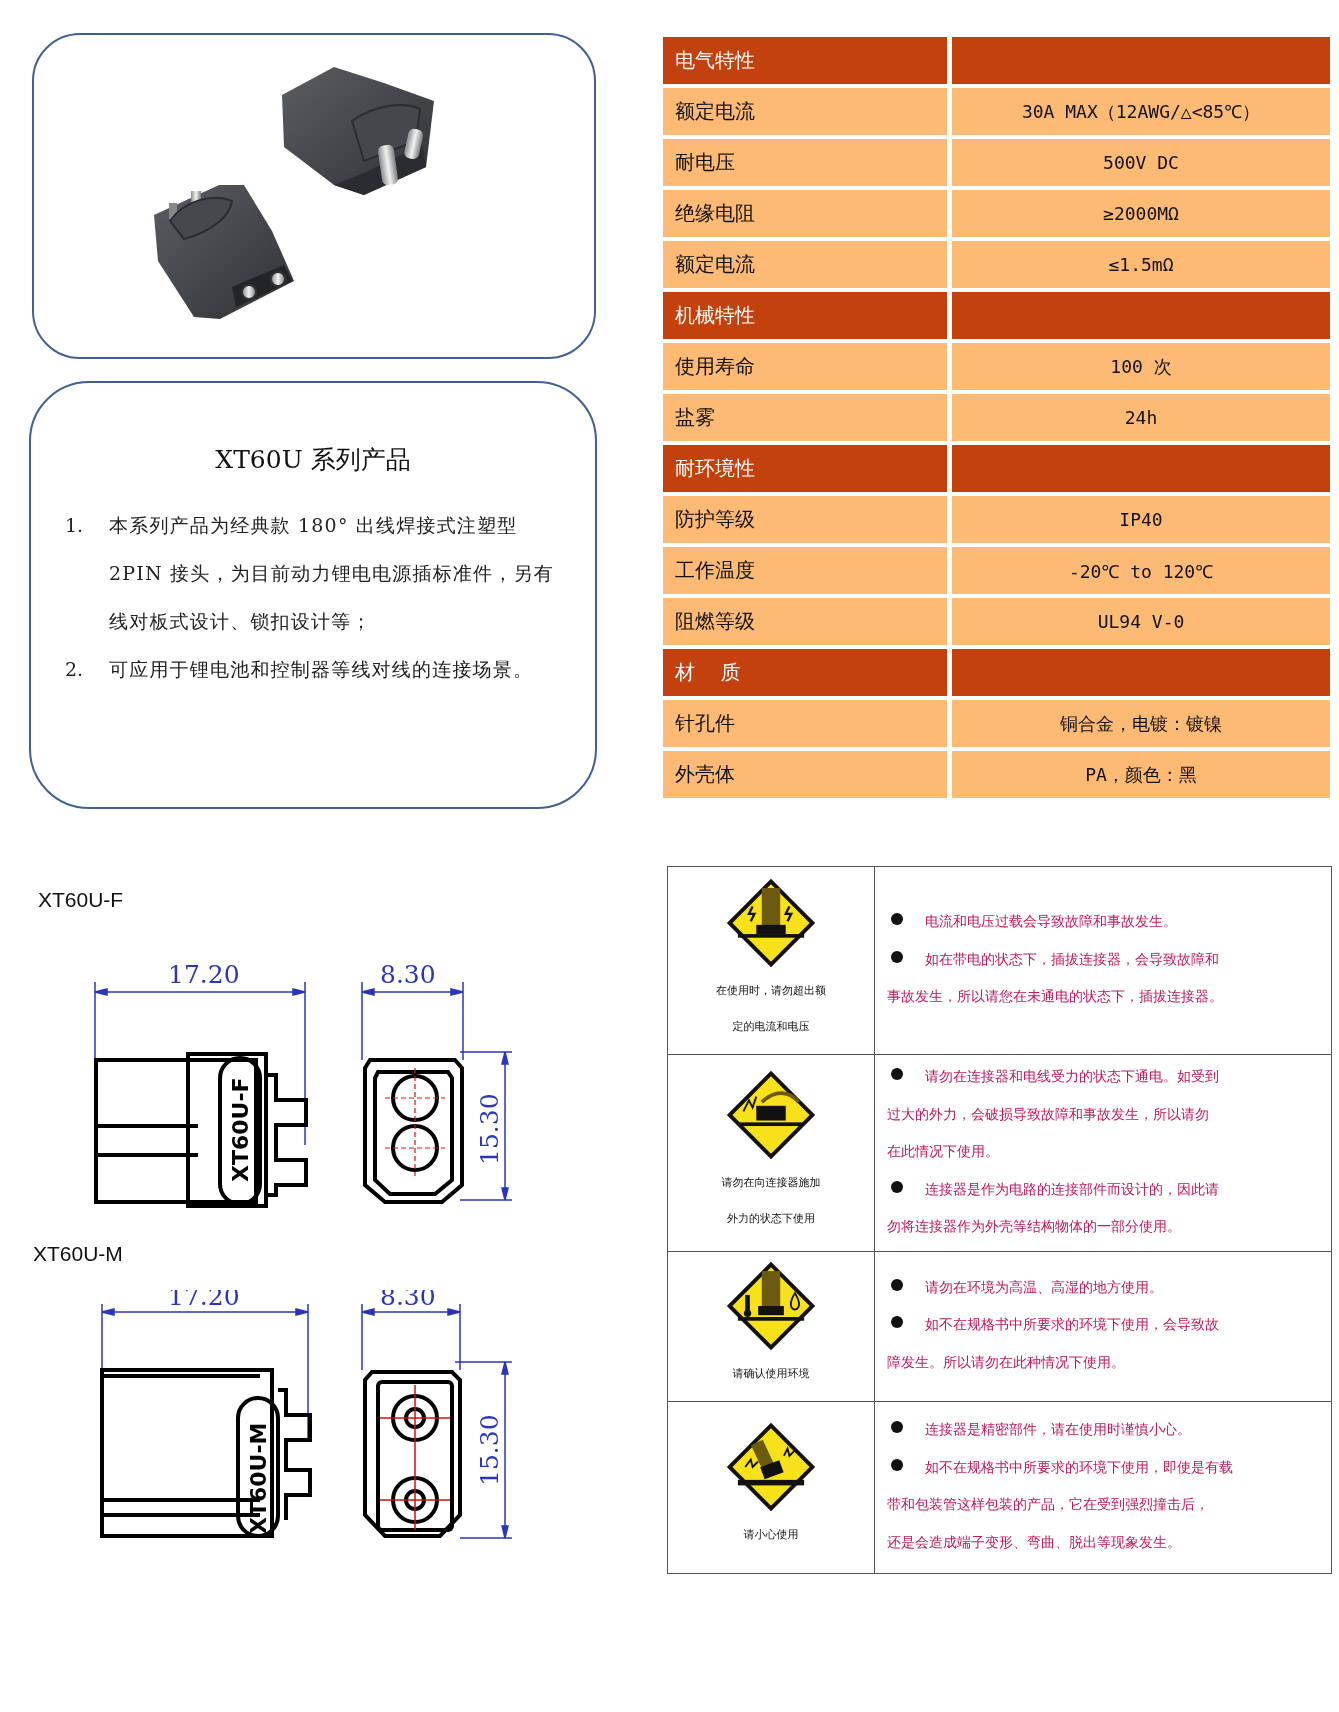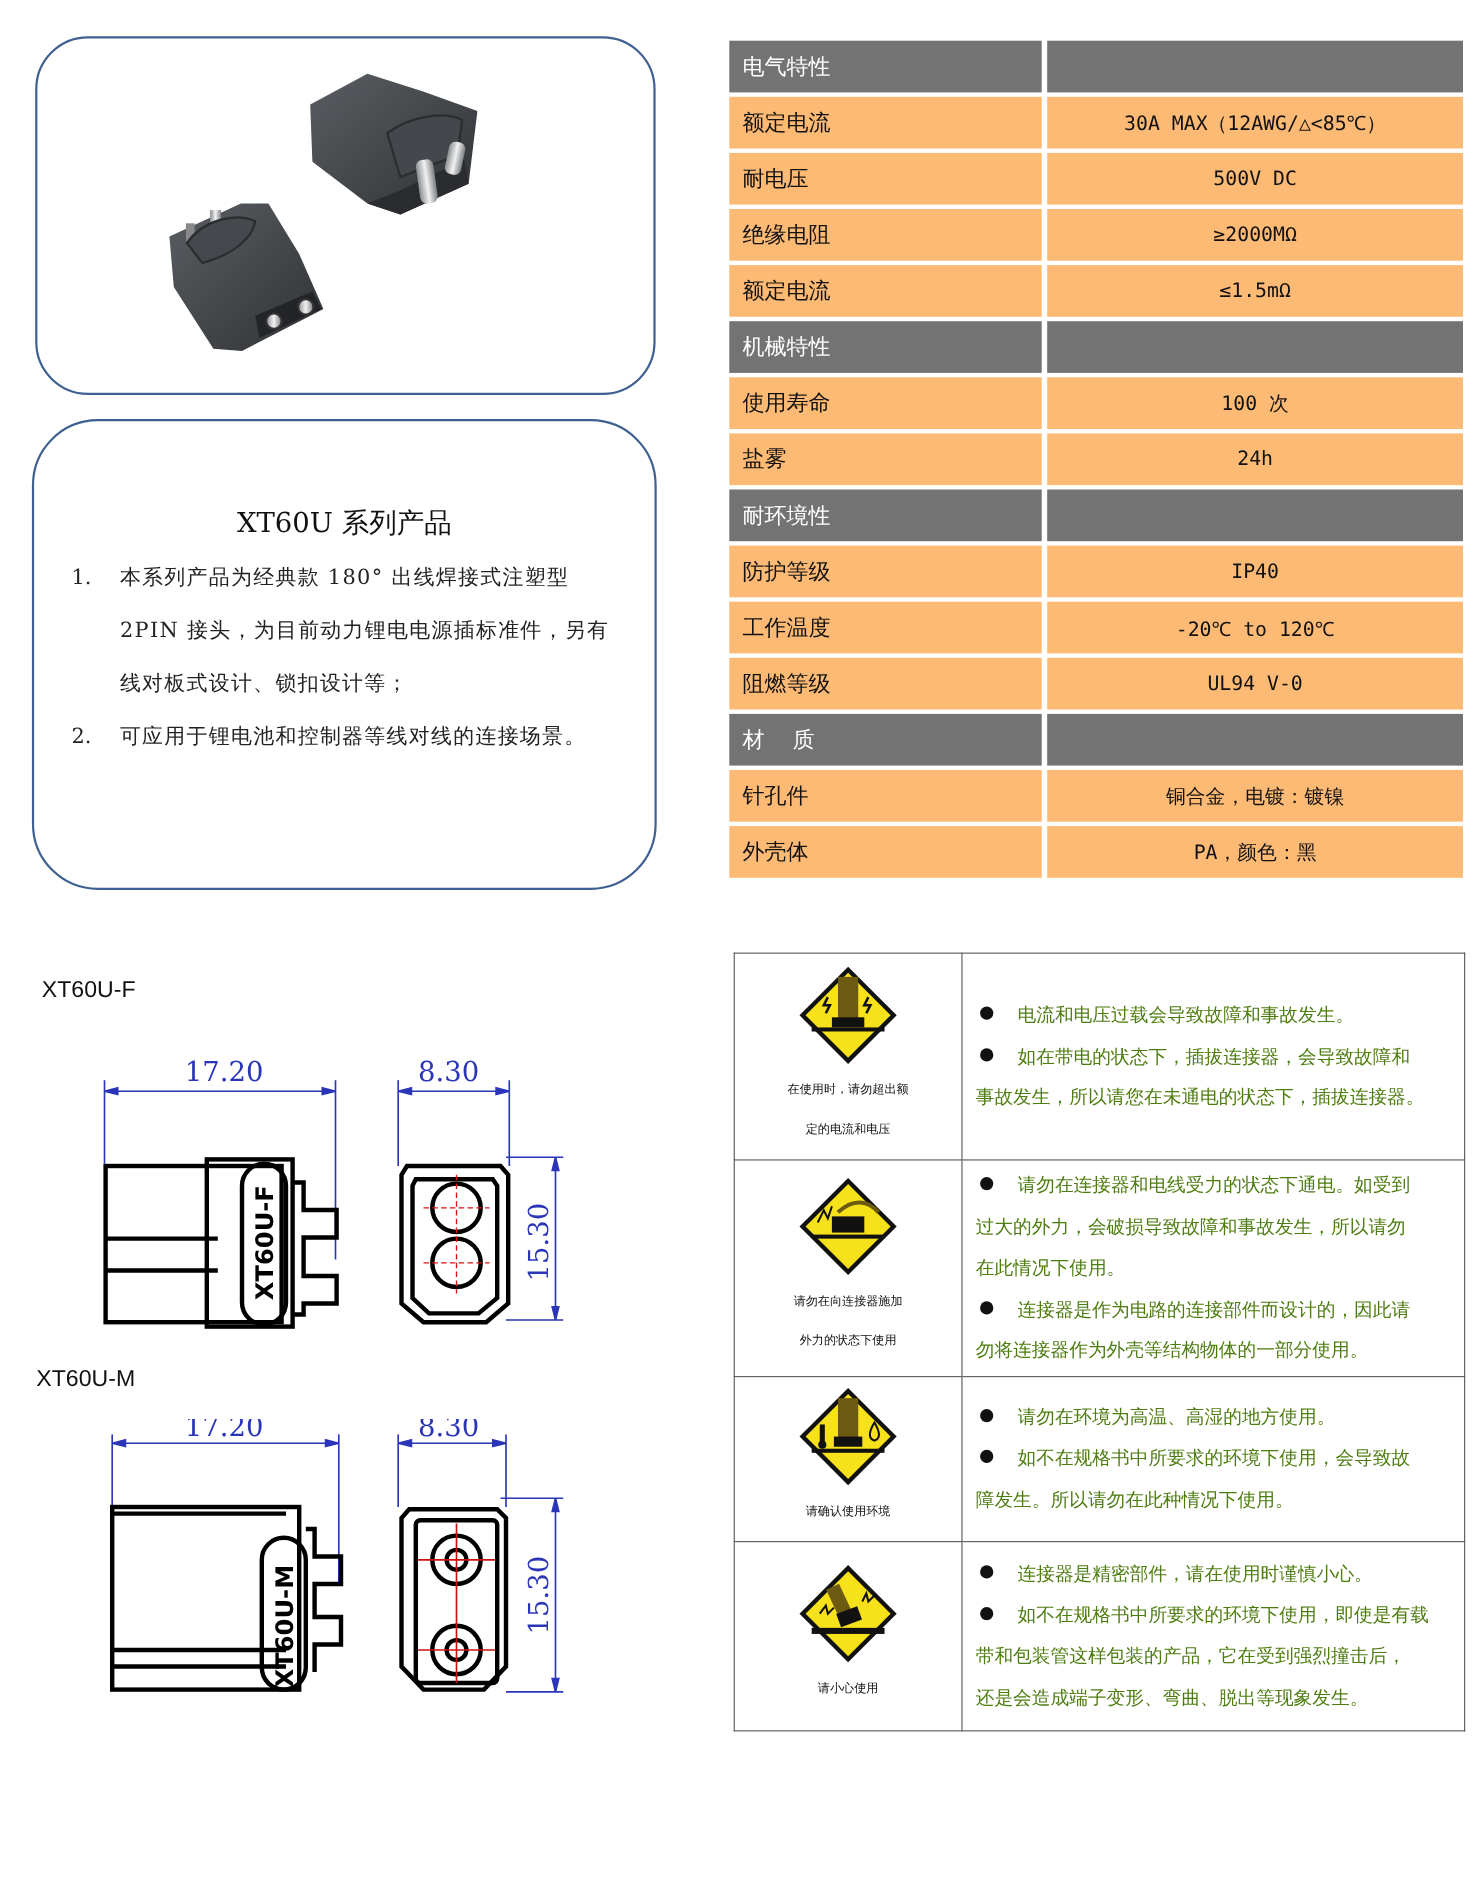--- a/index.html
+++ b/index.html
@@ -6,49 +6,49 @@
   body { width:1339px; height:1712px; position:relative; overflow:hidden;
          font-family:"DejaVu Sans", "Liberation Sans", sans-serif; color:#111; }
   .abs { position:absolute; }
 
   
   .photo-box { left:32px; top:33px; width:564px; height:326px; border:2px solid #3f6191;
                border-radius:48px; box-sizing:border-box; background:#fff; }
   
   .intro-box { left:29px; top:381px; width:568px; height:428px; border:2px solid #3f6191;
                border-radius:60px; box-sizing:border-box; background:#fff; }
-  .intro-title { position:absolute; left:0; right:0; top:76px; text-align:center;
+  .intro-title { position:absolute; left:0; right:0; top:60px; text-align:center;
                  font-family:"DejaVu Serif","Liberation Serif",serif; font-size:25px; color:#111; }
   .intro-list { position:absolute; left:34px; right:32px; top:118px;
                 font-family:"DejaVu Serif","Liberation Serif",serif; font-size:19px; color:#222; line-height:48px; }
   .intro-item { display:flex; }
   .intro-num { width:44px; flex:none; }
   .intro-text { flex:1; letter-spacing:1.2px; }
 
   
   .spec { left:663px; top:37px; width:667px; }
   .spec-row { display:flex; height:47px; margin-bottom:4px; }
   .spec-row .c1 { width:284px; margin-right:5px; box-sizing:border-box; padding-left:12px;
                   display:flex; align-items:center; font-size:20px; }
   .spec-row .c2 { flex:1; display:flex; align-items:center; justify-content:center;
                   font-family:"DejaVu Sans Mono","Liberation Mono",monospace; font-size:18px; }
-  .spec-row.head .c1, .spec-row.head .c2 { background:#737373; color:#fff; }
+  .spec-row.head .c1, .spec-row.head .c2 { background:#c2410c; color:#fff; }
   .spec-row.body .c1, .spec-row.body .c2 { background:#fdba74; color:#111; }
 
   
   .drw-label { font-family:"Liberation Sans","DejaVu Sans",sans-serif; font-size:21px; color:#111; }
   .dim { font-family:"DejaVu Serif","Liberation Serif",serif; fill:#2b35b8; font-size:25px; }
 
   
   .safety { left:667px; top:866px; width:665px; border-collapse:collapse; }
   .safety td { border:1.5px solid #555; vertical-align:middle; }
   .safety .left { width:206px; text-align:center; padding:0; }
   .safety .left .cap { font-size:11px; line-height:36px; color:#111; }
-  .safety .right { padding:4px 10px 4px 12px; font-family:Liberation Serif, serif;
-                   font-size:17px; line-height:37.5px; color:#4d7c0f; }
+  .safety .right { padding:4px 10px 4px 12px; font-family:Liberation Mono, monospace;
+                   font-size:14px; line-height:37.5px; color:#be185d; }
   .bullet { display:inline-block; width:12px; height:12px; border-radius:50%; background:#111;
             margin-right:22px; margin-left:4px; vertical-align:1px; }
 </style>
 </head>
 <body>
 
 <div class="abs photo-box">
   <svg width="560" height="322" viewBox="0 0 560 322">
     <defs>
       <linearGradient id="bodyG" x1="0" y1="0" x2="1" y2="1">

